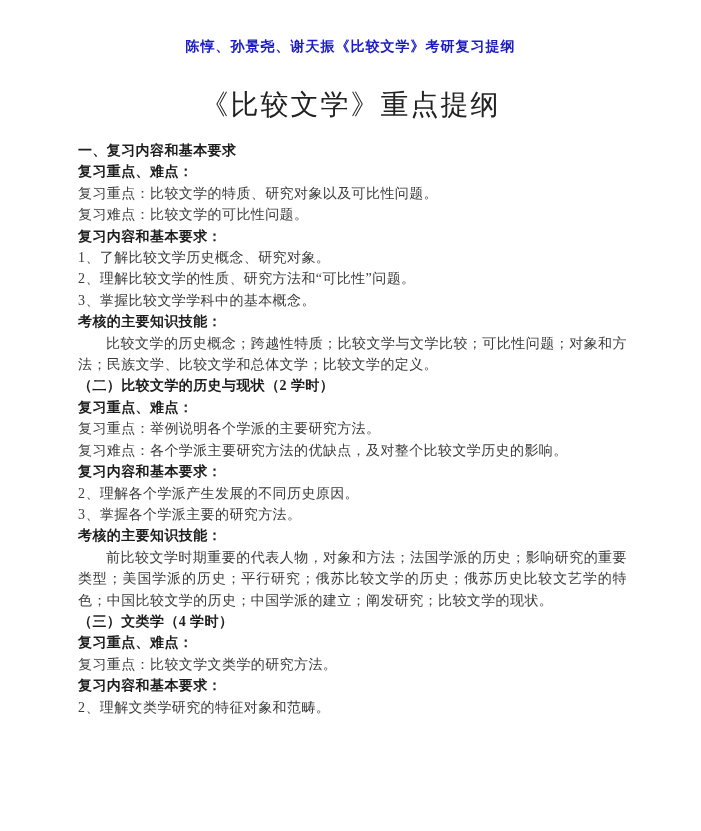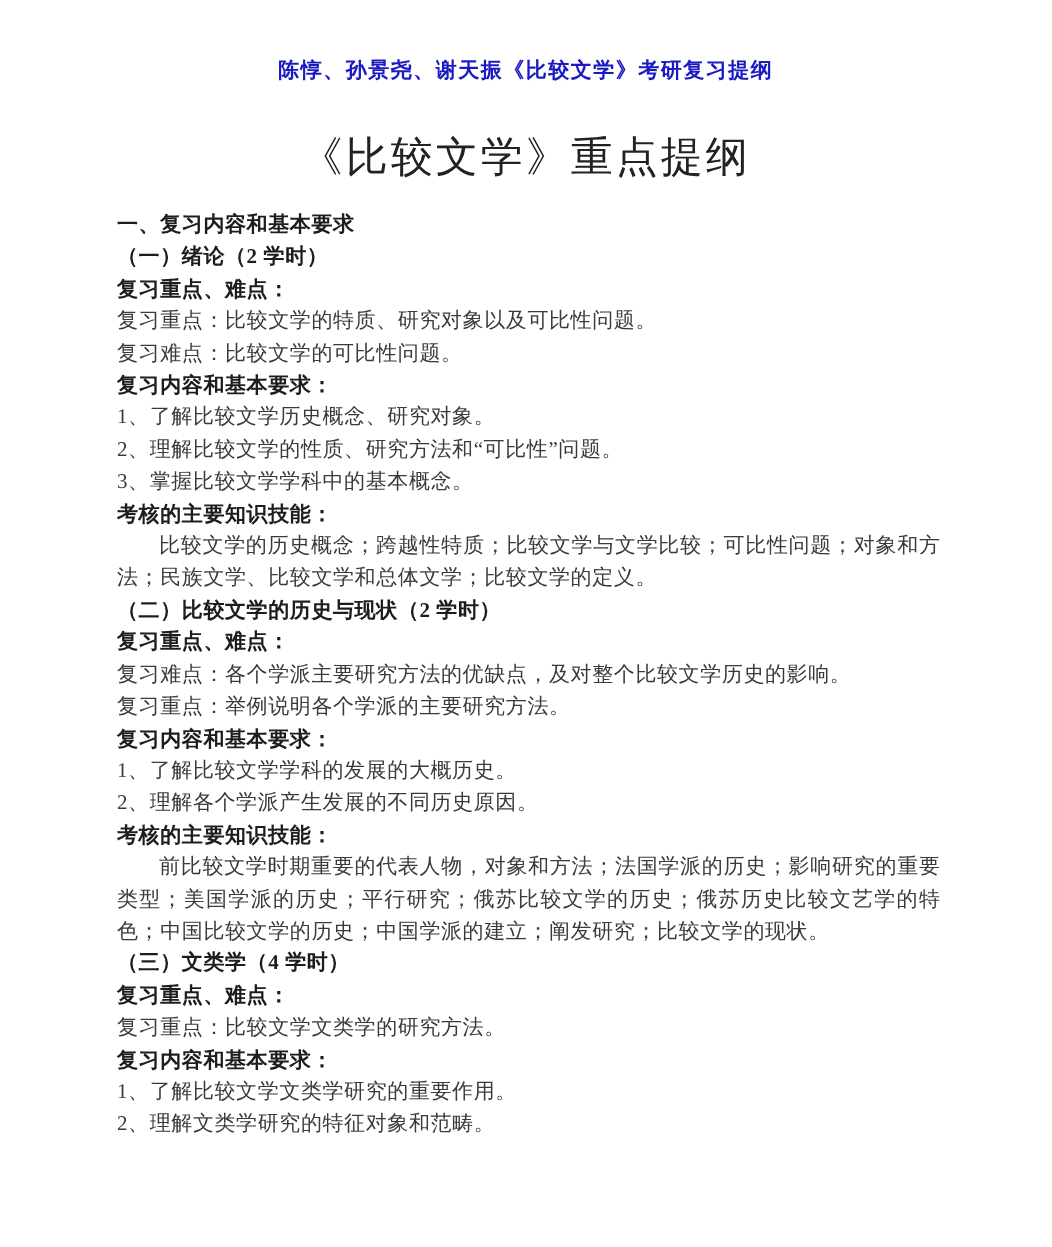--- a/index.html
+++ b/index.html
@@ -68,21 +68,20 @@
 
 <div class="page">
   <div class="doc-header" style="color: rgb(27, 27, 196);">陈惇、孙景尧、谢天振《比较文学》考研复习提纲</div>
 
   <h1 class="doc-title">《比较文学》重点提纲</h1>
 
   <div class="doc-body">
 
       <p class="line line-bold">一、复习内容和基本要求</p>
 
-      <p class="line line-bold">（一）绪论（2 学时）</p>
 
       <p class="line line-bold">复习重点、难点：</p>
 
       <p class="line line-normal">复习重点：比较文学的特质、研究对象以及可比性问题。</p>
 
       <p class="line line-normal">复习难点：比较文学的可比性问题。</p>
 
       <p class="line line-bold">复习内容和基本要求：</p>
 
       <p class="line line-normal">1、了解比较文学历史概念、研究对象。</p>
@@ -92,41 +91,40 @@
       <p class="line line-normal">3、掌握比较文学学科中的基本概念。</p>
 
       <p class="line line-bold">考核的主要知识技能：</p>
 
       <p class="line line-indent">比较文学的历史概念；跨越性特质；比较文学与文学比较；可比性问题；对象和方法；民族文学、比较文学和总体文学；比较文学的定义。</p>
 
       <p class="line line-bold">（二）比较文学的历史与现状（2 学时）</p>
 
       <p class="line line-bold">复习重点、难点：</p>
 
+      <p class="line line-normal">复习重点：举例说明各个学派的主要研究方法。</p>
+
       <p class="line line-normal">复习难点：各个学派主要研究方法的优缺点，及对整个比较文学历史的影响。</p>
-
-      <p class="line line-normal">复习重点：举例说明各个学派的主要研究方法。</p>
 
       <p class="line line-bold">复习内容和基本要求：</p>
 
-      <p class="line line-normal">1、了解比较文学学科的发展的大概历史。</p>
 
       <p class="line line-normal">2、理解各个学派产生发展的不同历史原因。</p>
 
+      <p class="line line-normal">3、掌握各个学派主要的研究方法。</p>
 
       <p class="line line-bold">考核的主要知识技能：</p>
 
       <p class="line line-indent">前比较文学时期重要的代表人物，对象和方法；法国学派的历史；影响研究的重要类型；美国学派的历史；平行研究；俄苏比较文学的历史；俄苏历史比较文艺学的特色；中国比较文学的历史；中国学派的建立；阐发研究；比较文学的现状。</p>
 
       <p class="line line-bold">（三）文类学（4 学时）</p>
 
       <p class="line line-bold">复习重点、难点：</p>
 
       <p class="line line-normal">复习重点：比较文学文类学的研究方法。</p>
 
 
       <p class="line line-bold">复习内容和基本要求：</p>
 
-      <p class="line line-normal">1、了解比较文学文类学研究的重要作用。</p>
 
       <p class="line line-normal">2、理解文类学研究的特征对象和范畴。</p>
     </div>
 </div>
 
 </body></html>

